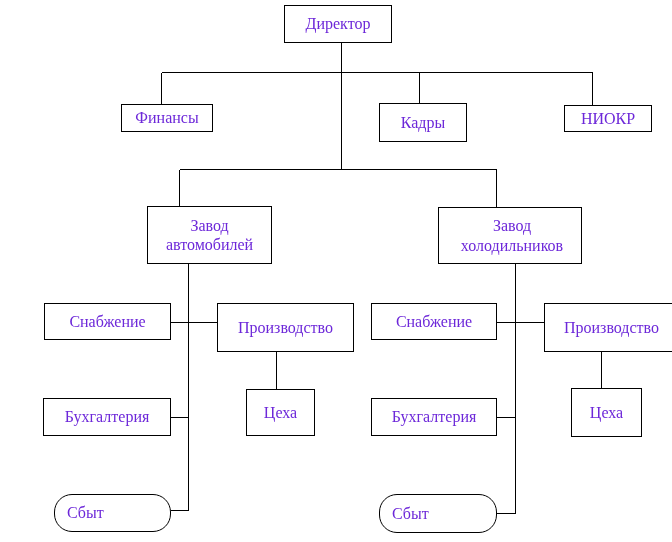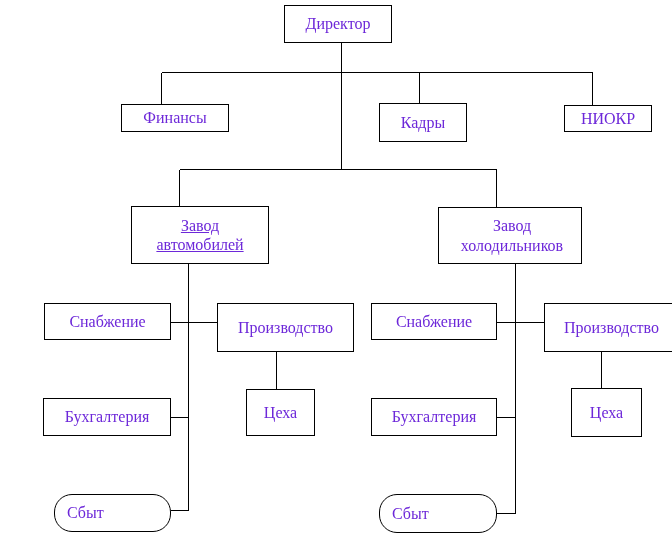--- a/index.html
+++ b/index.html
@@ -41,25 +41,25 @@
   .node.left-text {
     justify-content: flex-start;
     text-align: left;
     padding-left: 12px;
     border-radius: 18px;
   }
 
   
   #n-director       { left:265px; top:5px;   width:108px; height:38px; }
   
-  #n-finance        { left:102px; top:104px; width:108px; height:28px; }
+  #n-finance        { left:102px; top:104px; width:92px; height:28px; }
   #n-hr             { left:360px; top:103px; width:88px;  height:39px; }
   #n-rnd            { left:545px; top:105px; width:88px;  height:27px; }
   
-  #n-plant-auto     { left:112px; top:206px; width:138px; height:58px;text-decoration:underline; }
+  #n-plant-auto     { left:128px; top:206px; width:125px; height:58px; }
   #n-plant-fridge   { left:419px; top:207px; width:144px; height:57px;padding-left:8px; }
   
   #n-l-supply       { left:25px;  top:303px; width:127px; height:37px; }
   #n-l-production   { left:198px; top:303px; width:137px; height:49px; }
   #n-l-workshops    { left:227px; top:389px; width:69px;  height:47px; }
   #n-l-accounting   { left:24px;  top:398px; width:128px; height:38px; }
   #n-l-sales        { left:35px;  top:494px; width:117px; height:38px; }
   
   #n-r-supply       { left:352px; top:303px; width:126px; height:37px; }
   #n-r-production   { left:525px; top:303px; width:135px; height:49px; }

